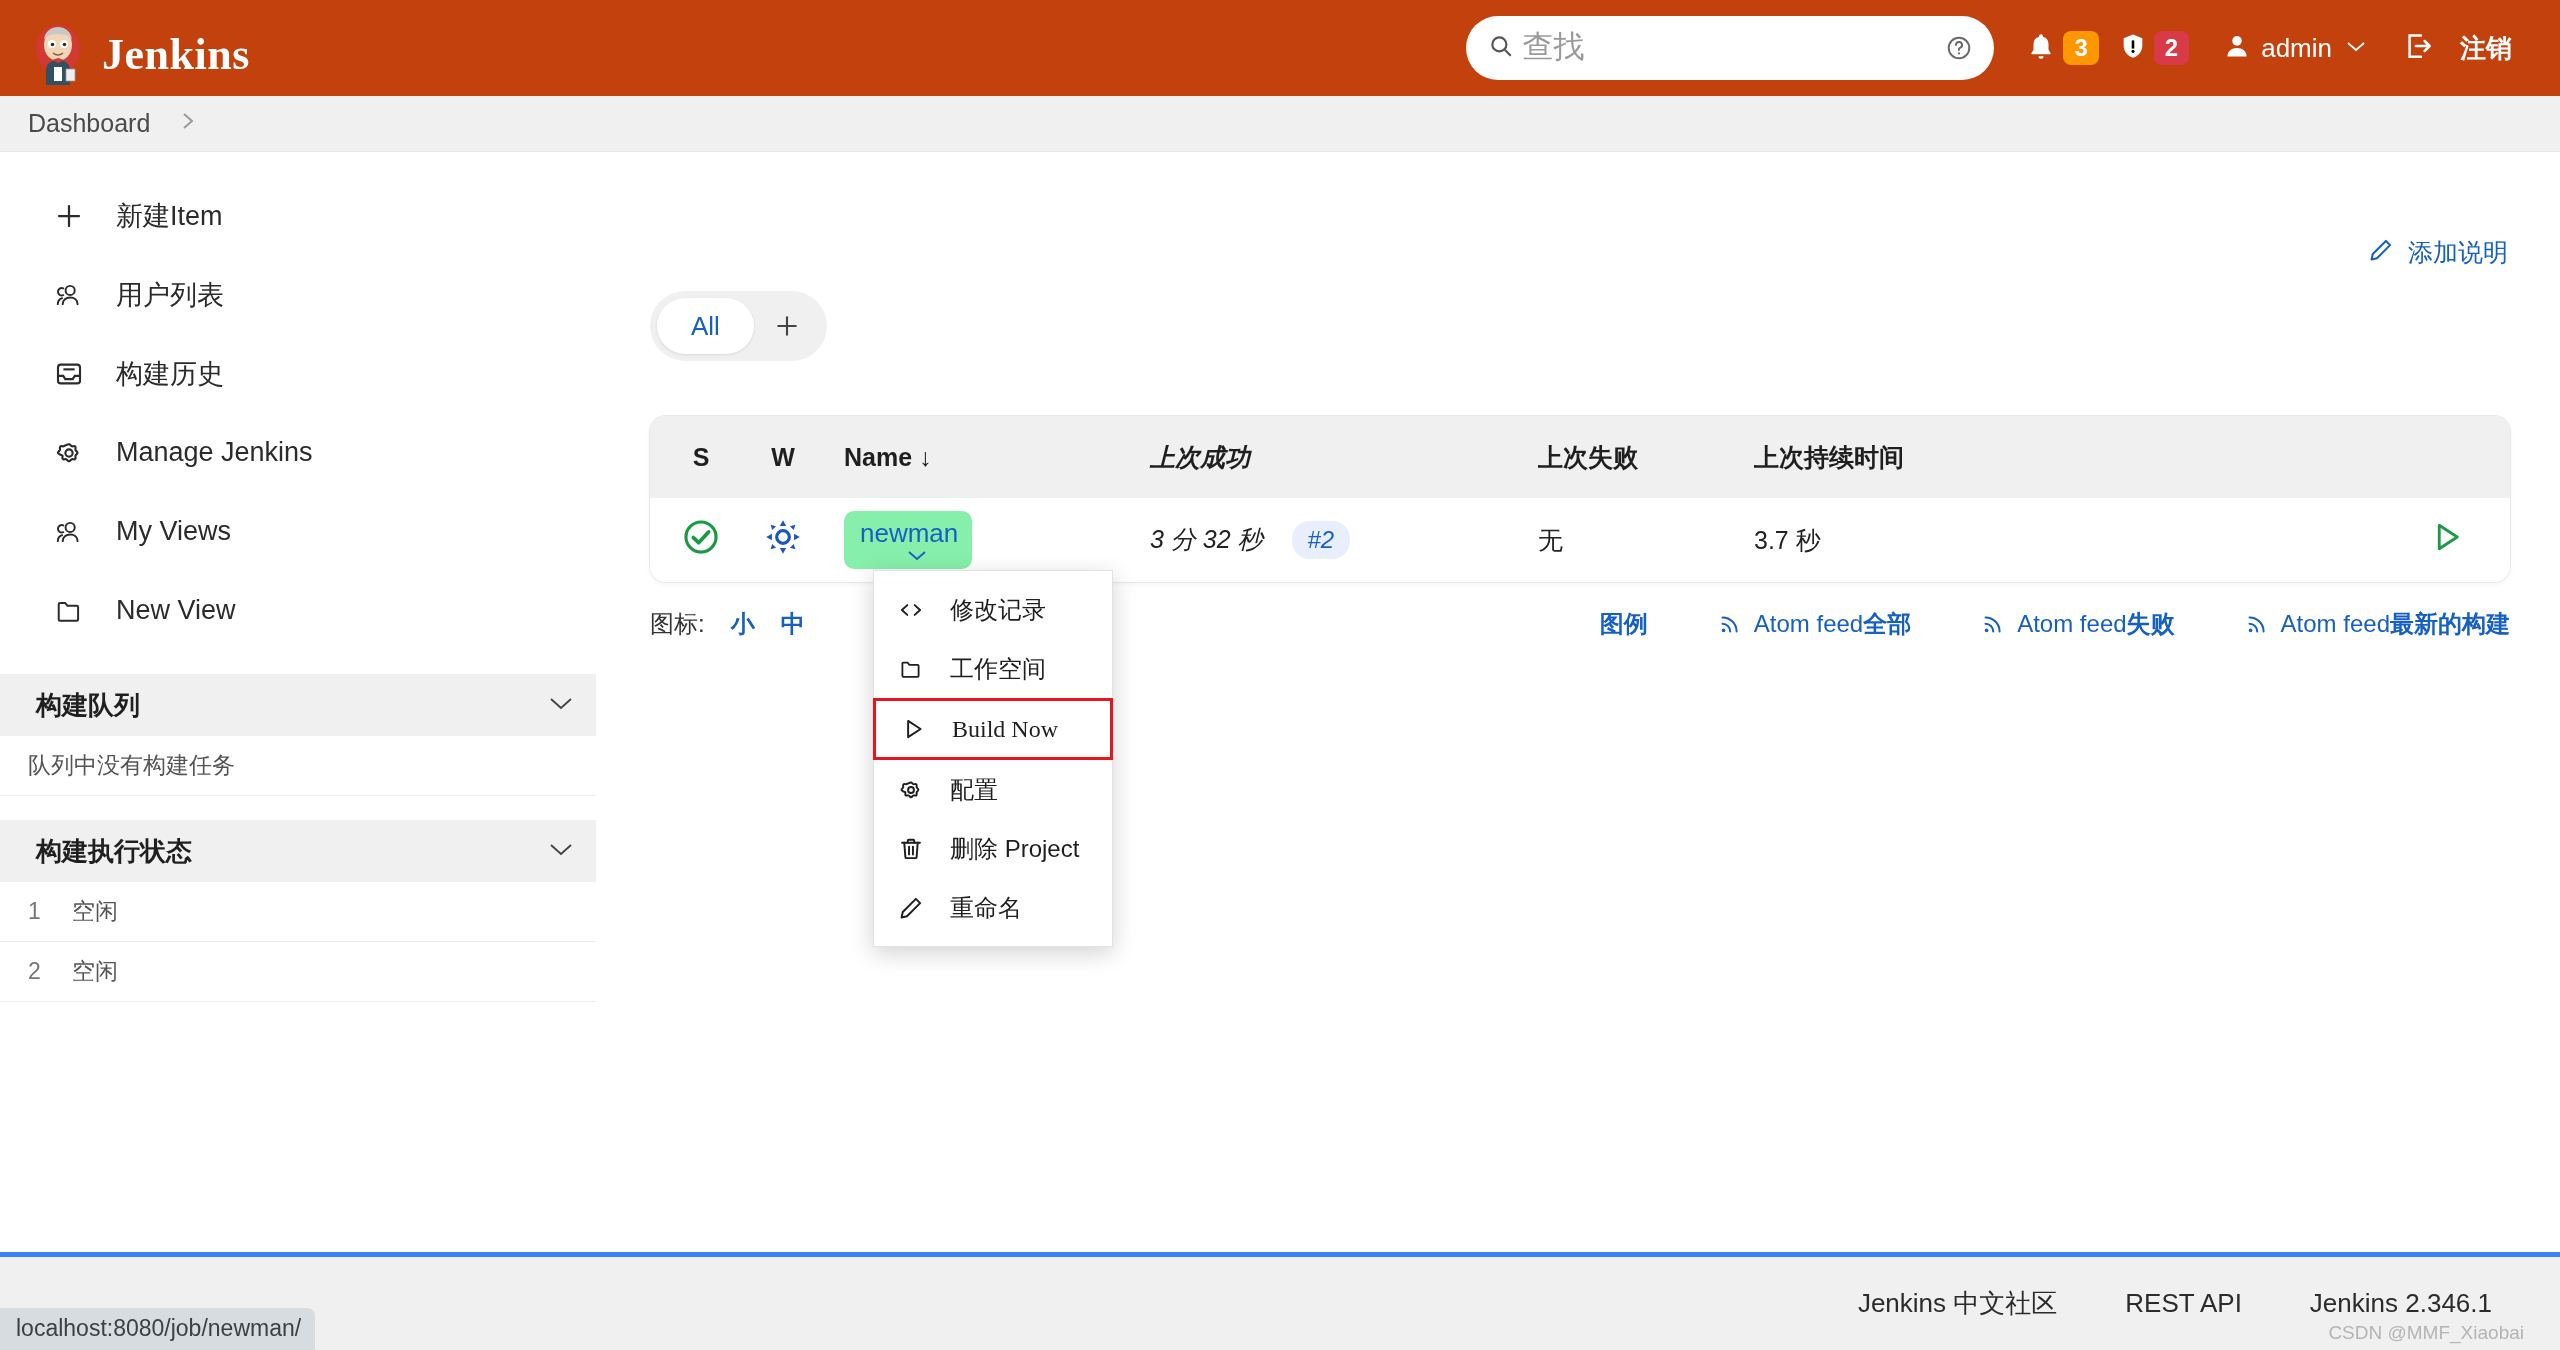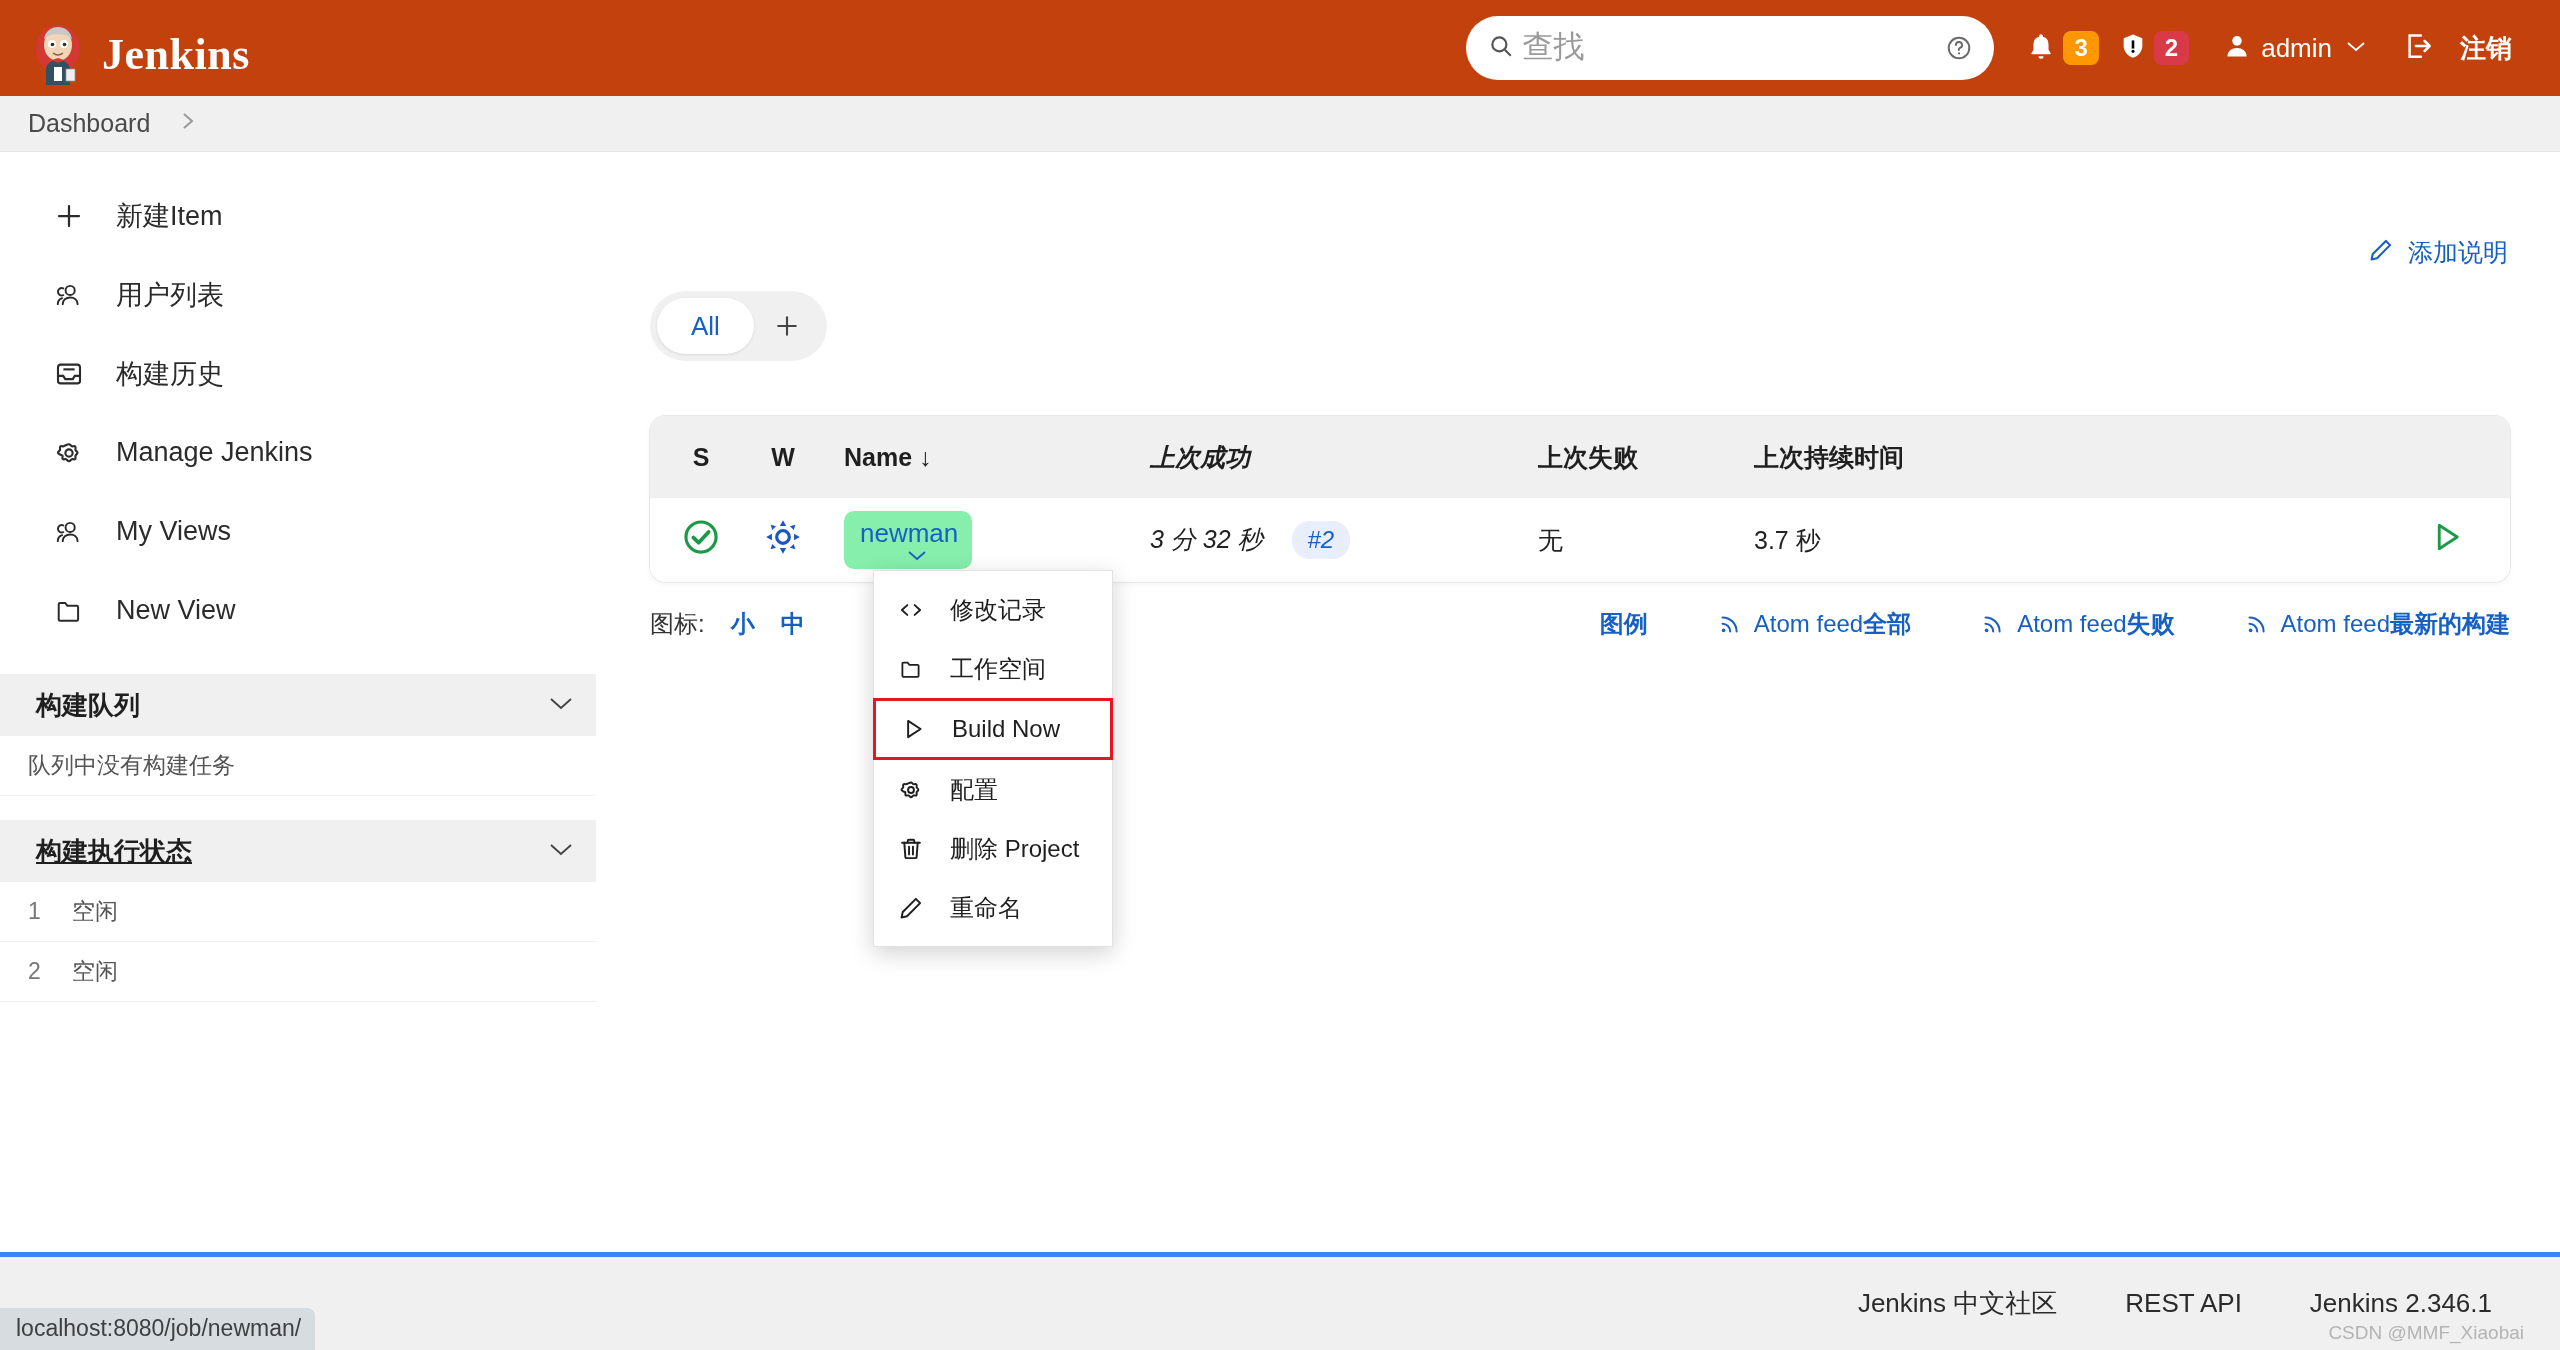--- a/index.html
+++ b/index.html
@@ -77,21 +77,21 @@
   .nav-icon { width: 42px; display:flex; align-items:center; justify-content:center; }
   .nav-label { font-size: 27px; color: #2b2b2b; margin-left: 26px; }
 
   .panel-head {
     background: #f0f0f0; height: 62px;
     display: flex; align-items: center; justify-content: space-between;
     padding: 0 22px 0 36px; margin-top: 24px;
     cursor: pointer;
   }
   .panel-title { font-size: 26px; font-weight: 700; color: #1f1f1f; }
-  .panel-title.linked { text-decoration: underline; }
+  .panel-title.linked { }
   .panel-row {
     height: 60px; display: flex; align-items: center;
     padding-left: 28px; border-bottom: 1px solid #eee;
     font-size: 23px; color: #555;
   }
   .exec-num { color:#777; width: 30px; }
 
   
   #main { position: absolute; top: 152px; left: 596px; width: 1964px; }
 
@@ -183,20 +183,21 @@
   }
   .ctx-item {
     display: flex; align-items: center; height: 59px;
     padding-left: 24px; font-size: 24px; color: #1f1f1f; cursor: pointer;
   }
   .ctx-item .ctx-icon { width: 34px; display:flex; align-items:center; }
   .ctx-item .ctx-label { margin-left: 18px; }
   .ctx-item.highlighted {
     border: 3px solid #e8141e; height: 62px;
     margin: 0 -1px;
+    font-family: Liberation Serif, serif;
   }
 
   
   #footer {
     position: absolute; left: 0; bottom: 0;
     width: 2560px; height: 98px;
     background: #f0f0f0; border-top: 5px solid #3b82f6;
     display: flex; align-items: center; justify-content: flex-end;
   }
   .footer-link {

